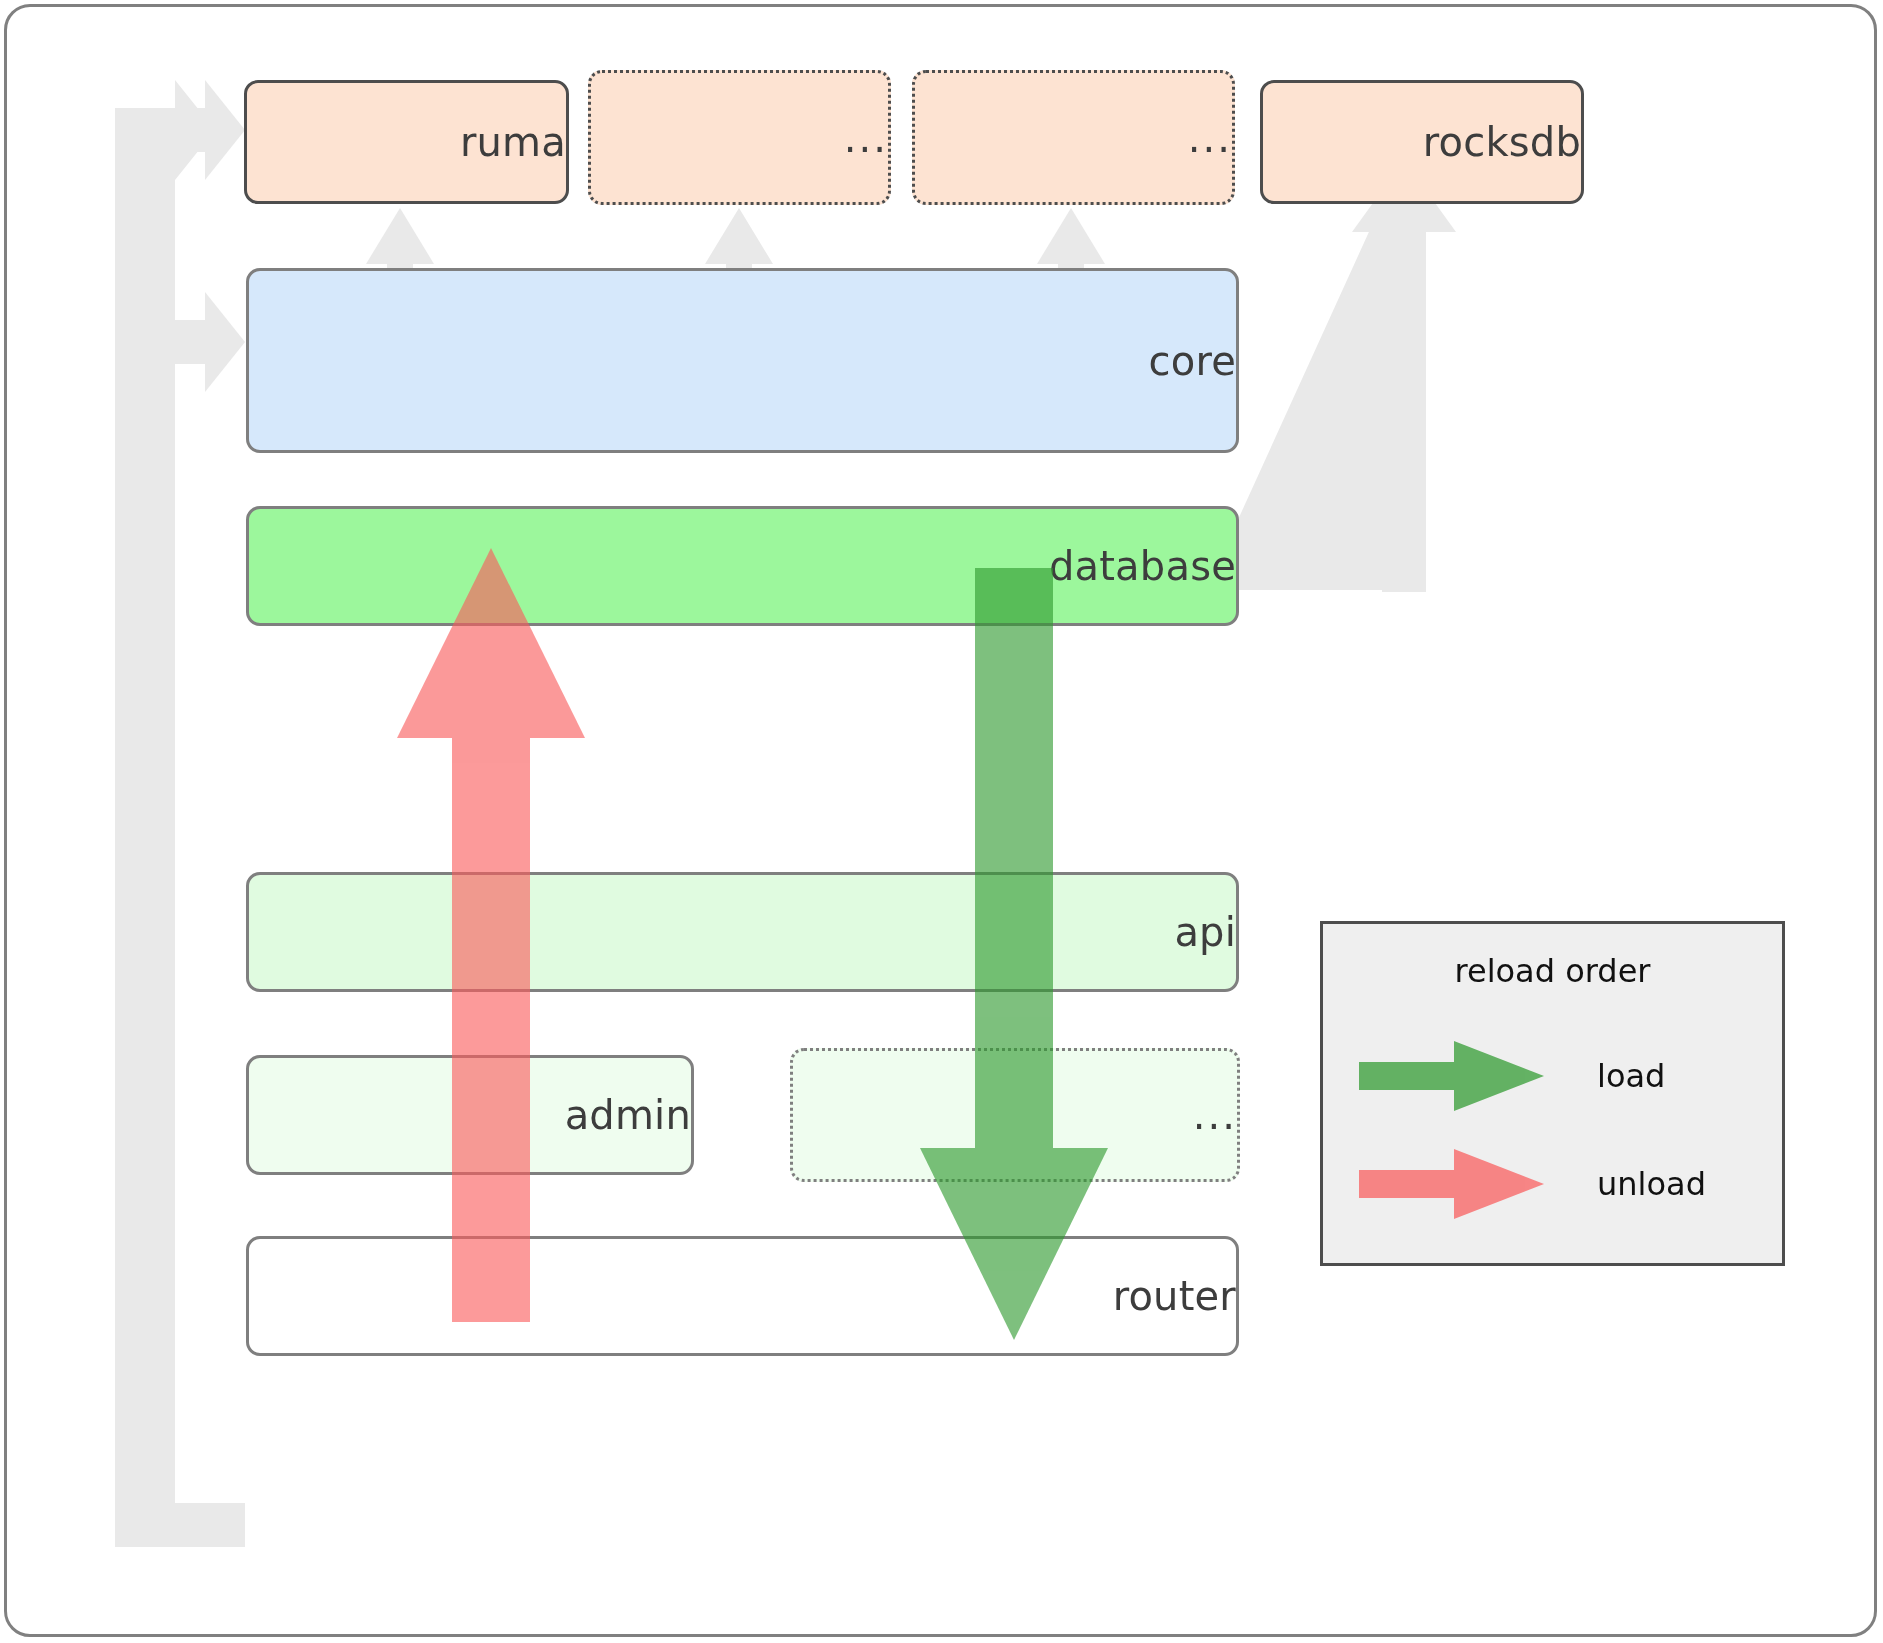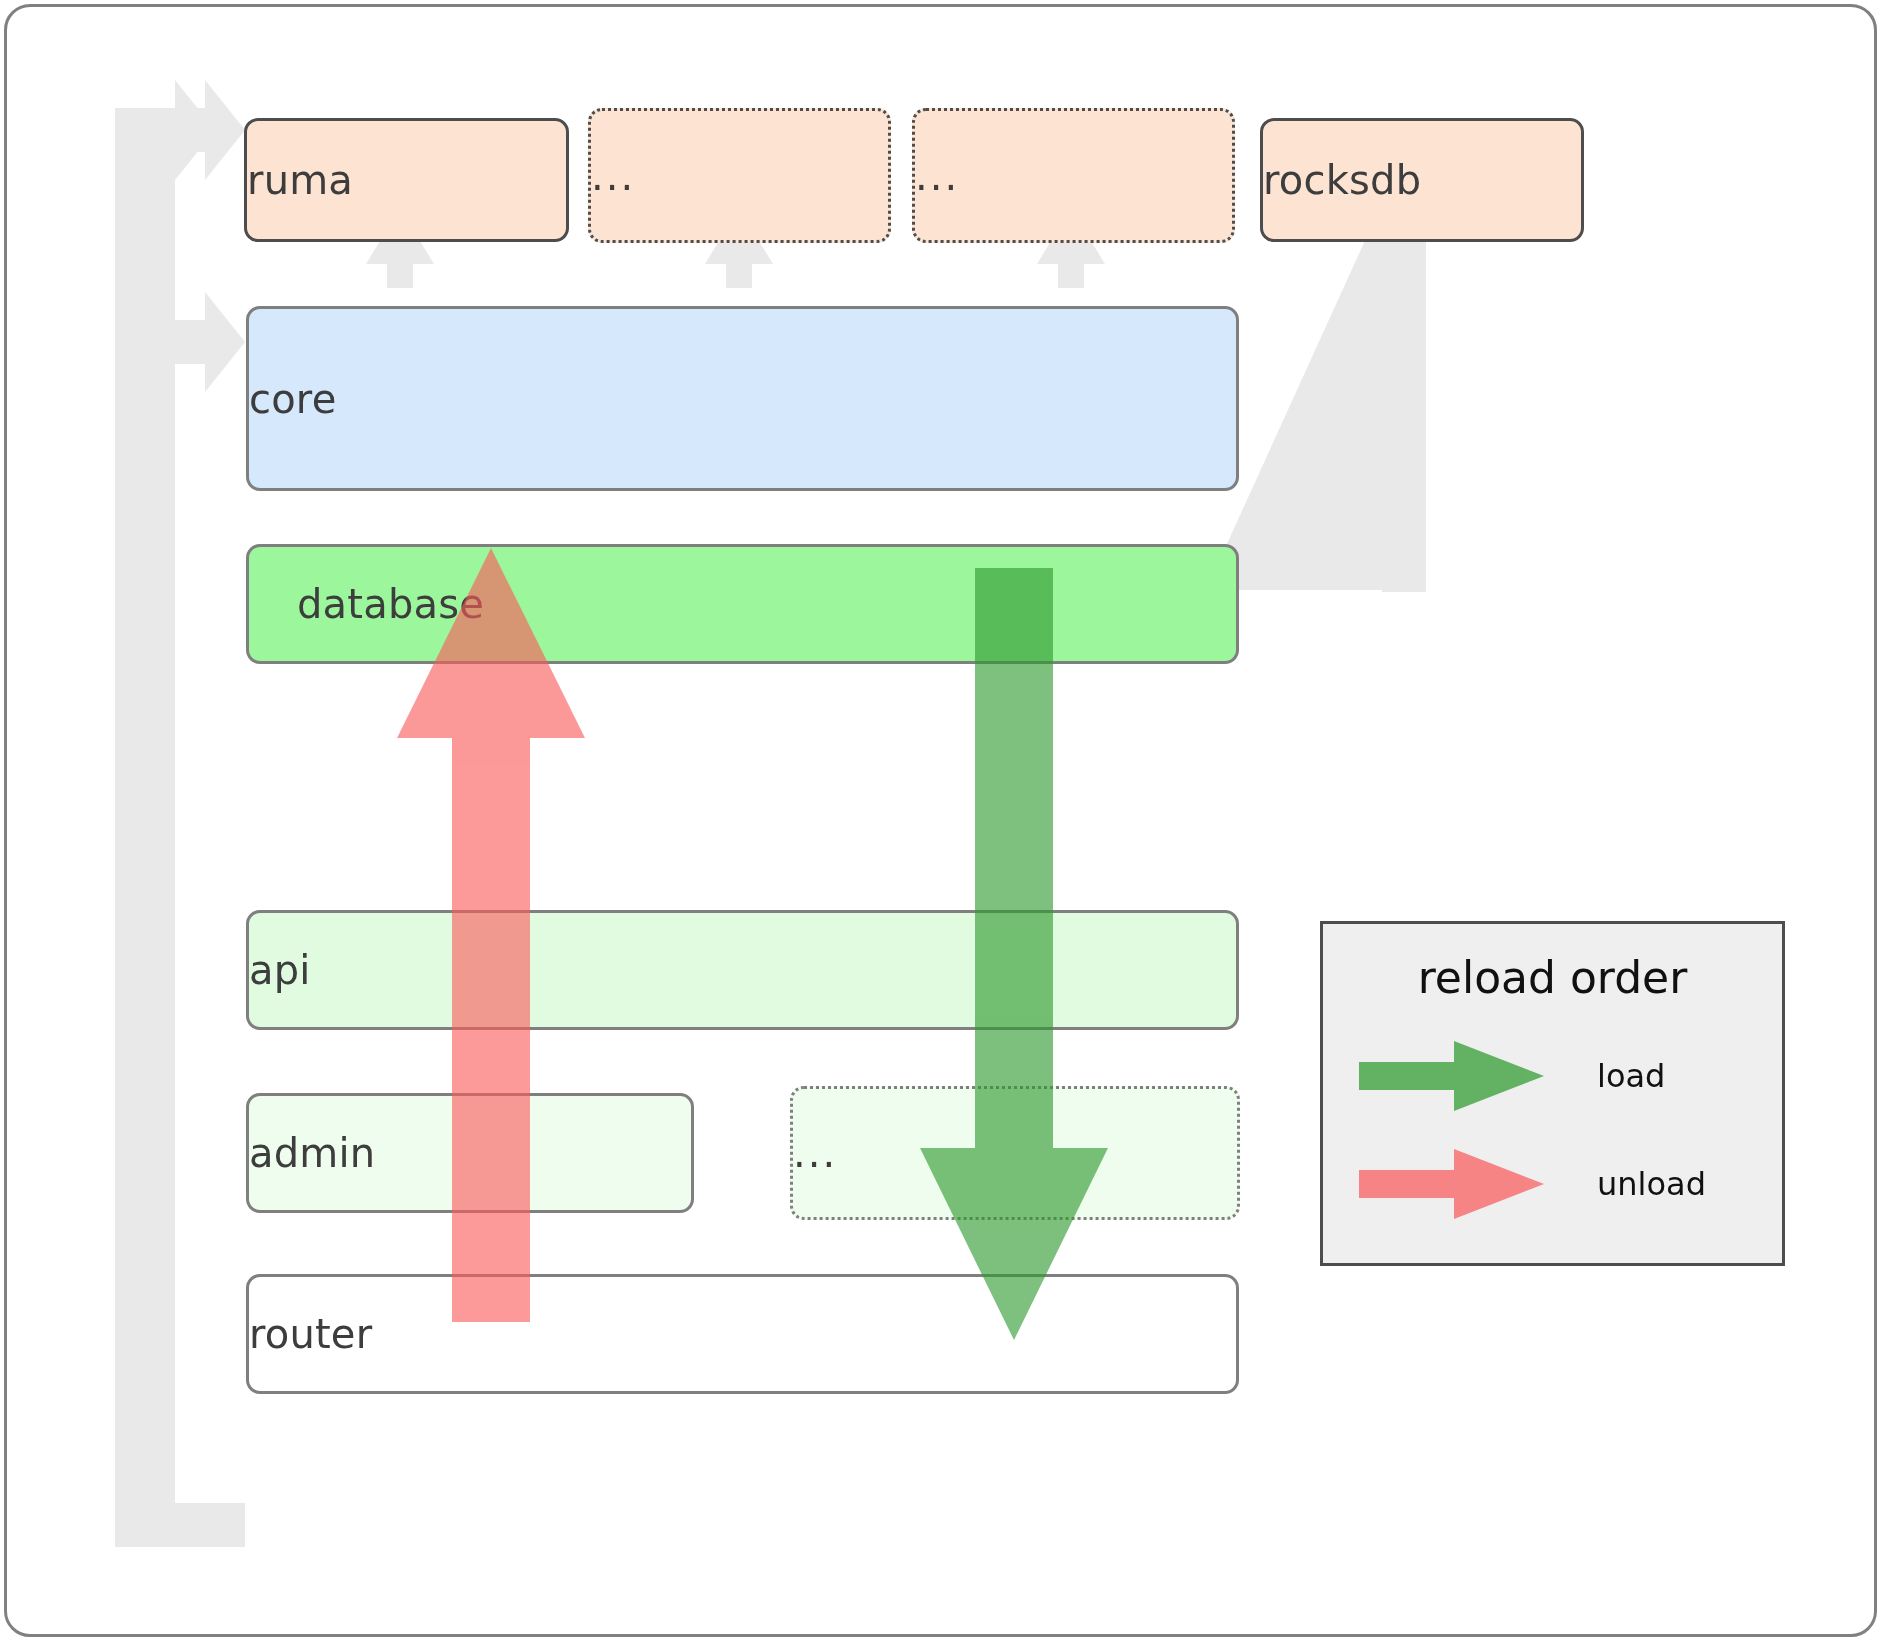--- a/index.html
+++ b/index.html
@@ -29,27 +29,26 @@
     border-radius: 26px;
     background: #ffffff;
   }
 
   
   .node {
     position: absolute;
     box-sizing: border-box;
     display: flex;
     align-items: center;
-    justify-content: flex-start;
+    justify-content: flex-end;
     border-radius: 14px;
     font-size: 40px;
     color: #3d3d3d;
     letter-spacing: .2px;
     z-index: 4;
-    margin-top: 38px;
   }
   .node.solid   { border: 3px solid #4d4d4d; }
   .node.gray    { border: 3px solid #7f7f7f; }
   .node.dotted  { border: 3px dotted #7f7f7f; }
   .node.dotdark { border: 3px dotted #4d4d4d; }
 
   .peach  { background: #fde3d2; }
   .blue   { background: #d6e8fb; }
   .green1 { background: #9cf79c; }
   .green2 { background: #ccf8cc; }
@@ -87,21 +86,21 @@
     background: #efefef;
     border: 3px solid #4d4d4d;
     z-index: 5;
   }
   #legend .legend-title {
     position: absolute;
     top: 28px;
     left: 0;
     width: 100%;
     text-align: center;
-    font-size: 44px;
+    font-size: 32px;
     color: #111111;
   }
   .legend-row {
     position: absolute;
     left: 36px;
     width: 400px;
     height: 80px;
     display: flex;
     align-items: center;
   }

